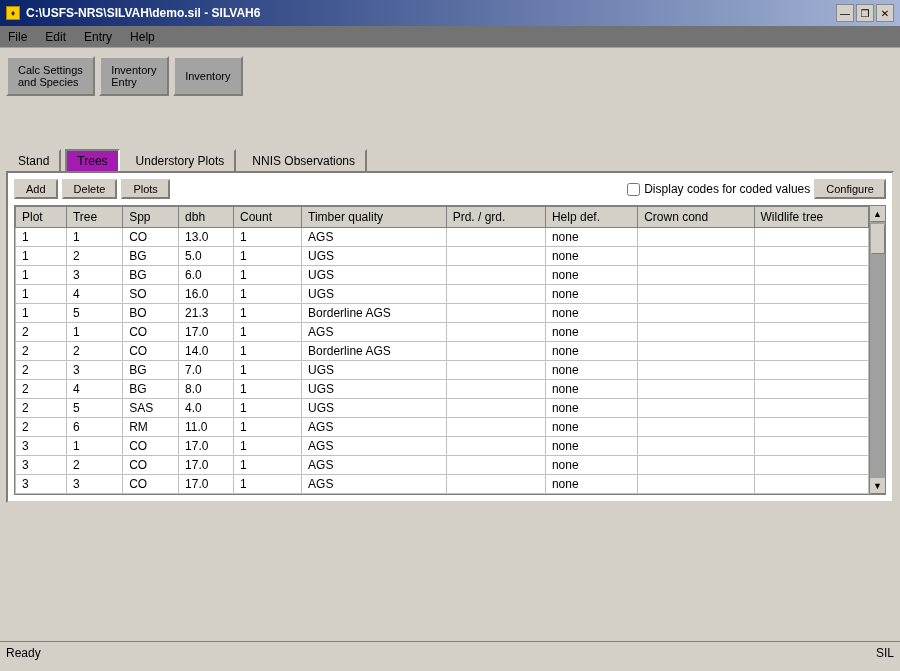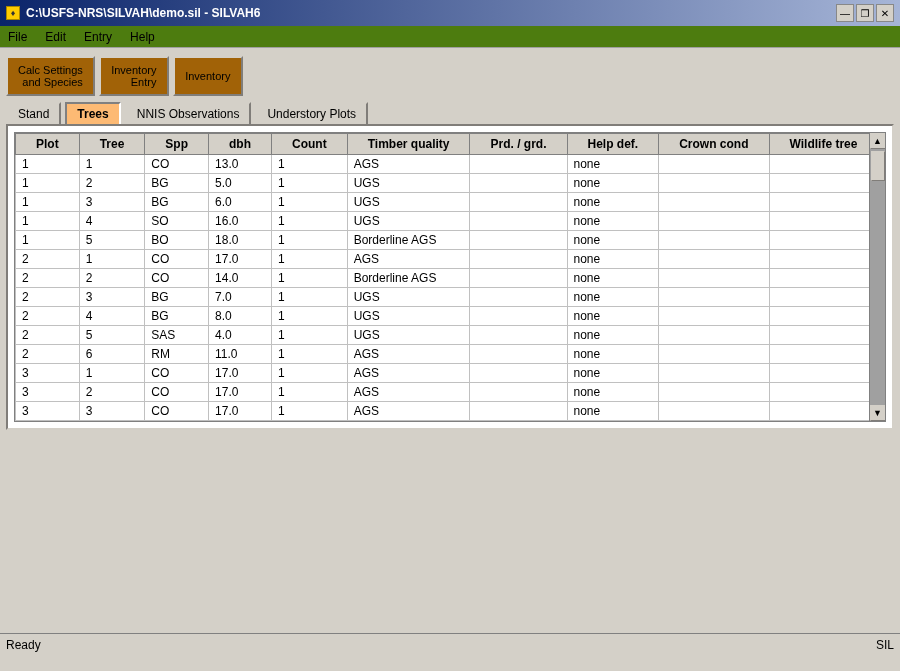--- a/index.html
+++ b/index.html
@@ -52,21 +52,21 @@
       display: flex;
       align-items: center;
       justify-content: center;
       font-size: 10px;
       cursor: pointer;
       color: #000;
     }
 
     
     .menu-bar {
-      background: #4d7c0f;
+      background: #737373;
       padding: 2px 4px;
       display: flex;
       gap: 10px;
       border-bottom: 1px solid #a0a0a0;
       height: 22px;
       align-items: center;
     }
     .menu-item {
       padding: 2px 4px;
       cursor: pointer;
@@ -79,27 +79,27 @@
       padding: 4px;
     }
 
     
     .toolbar {
       display: flex;
       gap: 4px;
       padding: 4px 2px;
     }
     .toolbar-btn {
-      background: #a16207;
+      background: #a3a3a3;
       border: 2px outset #d4d0c8;
       padding: 4px 10px;
       cursor: pointer;
       font-size: 11px;
       min-width: 70px;
-      text-align: right;
+      text-align: left;
       height: 40px;
       display: flex;
       align-items: center;
       justify-content: center;
     }
 
     
     .tab-bar {
       display: flex;
       gap: 4px;
@@ -108,27 +108,28 @@
     }
     .tab {
       background: #d4d0c8;
       border: 2px outset #d4d0c8;
       border-bottom: none;
       padding: 3px 10px;
       cursor: pointer;
       font-size: 12px;
     }
     .tab.active {
-      background: #fdba74;
+      background: #a21caf;
       border-top: 2px solid #808080;
       border-left: 2px solid #808080;
       border-right: 2px solid #ffffff;
-      font-weight: bold;
+      font-weight: normal;
       position: relative;
       z-index: 1;
+      margin-top: 47px;
     }
 
     
     .content-area {
       background: #ffffff;
       border: 2px inset #d4d0c8;
       margin: 0 2px;
       padding: 6px;
     }
 
@@ -167,23 +168,23 @@
       position: relative;
     }
     table {
       width: 100%;
       border-collapse: collapse;
       font-size: 12px;
     }
     thead th {
       background: #d4d0c8;
       border: 1px solid #808080;
-      padding: 3px 20px;
+      padding: 3px 6px;
       text-align: left;
-      font-weight: bold;
+      font-weight: normal;
       white-space: nowrap;
     }
     tbody td {
       border: 1px solid #c0c0c0;
       padding: 2px 6px;
       white-space: nowrap;
     }
     tbody tr:nth-child(odd) { background: #ffffff; }
     tbody tr:nth-child(even) { background: #ffffff; }
     .scrollbar-v {
@@ -229,21 +230,21 @@
     
     .status-bar {
       background: #d4d0c8;
       border-top: 1px solid #808080;
       padding: 2px 6px;
       display: flex;
       justify-content: space-between;
       align-items: center;
       height: 22px;
       position: absolute;
-      bottom: 16px;
+      bottom: 8px;
       left: 0;
       right: 0;
     }
   </style>
 </head>
 <body>
 
 <div class="title-bar">
   <div class="title-bar-left">
     <div class="title-icon">♦</div>
@@ -267,26 +268,36 @@
 
   <div class="toolbar">
     <button class="toolbar-btn">Calc Settings<br>and Species</button>
     <button class="toolbar-btn">Inventory<br>Entry</button>
     <button class="toolbar-btn">Inventory</button>
   </div>
 
   <div class="tab-bar">
     <div class="tab">Stand</div>
     <div class="tab active">Trees</div>
+    <div class="tab">Understory Plots</div>
     <div class="tab">NNIS Observations</div>
-    <div class="tab">Understory Plots</div>
   </div>
 
   <div class="content-area">
 
+    <div class="action-bar">
+      <button class="action-btn">Add</button>
+      <button class="action-btn">Delete</button>
+      <button class="action-btn">Plots</button>
+      <div class="checkbox-area">
+        <input type="checkbox" id="displayCodes" style="">
+        <label for="displayCodes">Display codes for coded values</label>
+        <button class="configure-btn">Configure</button>
+      </div>
+    </div>
 
     <div class="table-wrapper" style="position:relative;">
       <div style="overflow:hidden; padding-right:16px;">
         <table>
           <thead>
             <tr>
               <th>Plot</th>
               <th>Tree</th>
               <th>Spp</th>
               <th>dbh</th>
@@ -344,21 +355,21 @@
                 <td>UGS</td>
                 <td></td>
                 <td>none</td>
                 <td></td>
                 <td></td>
               </tr>
               <tr>
                 <td>1</td>
                 <td>5</td>
                 <td>BO</td>
-                <td>18.0</td>
+                <td>21.3</td>
                 <td>1</td>
                 <td>Borderline AGS</td>
                 <td></td>
                 <td>none</td>
                 <td></td>
                 <td></td>
               </tr>
               <tr>
                 <td>2</td>
                 <td>1</td>

